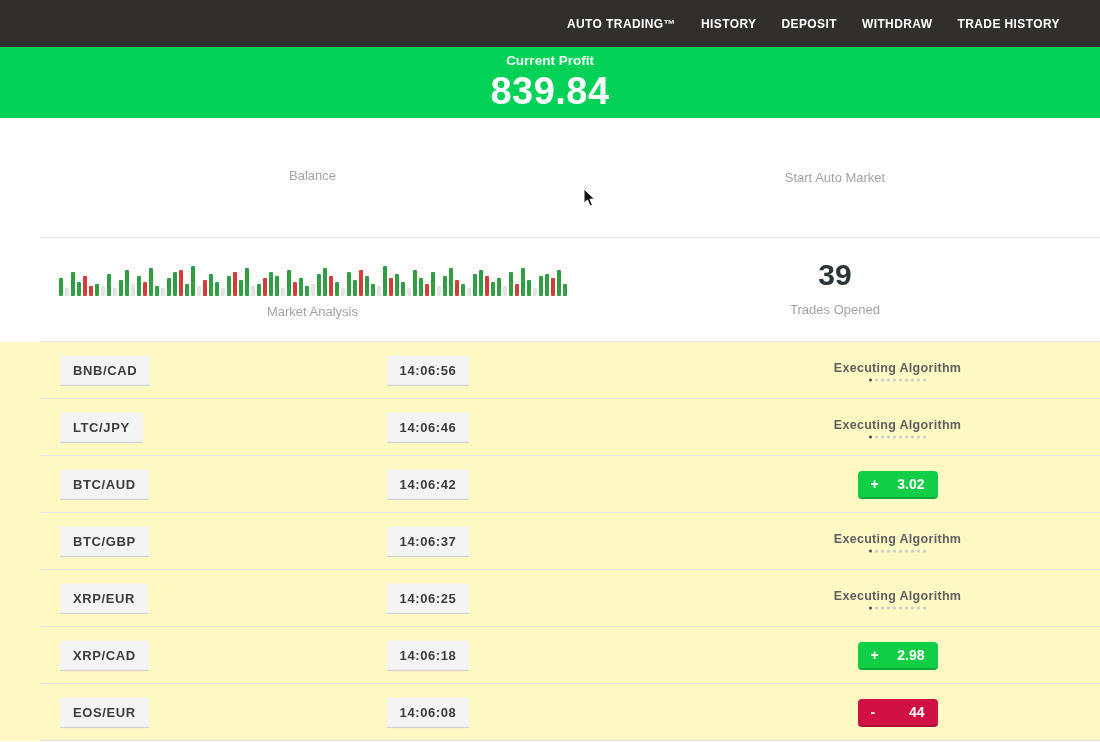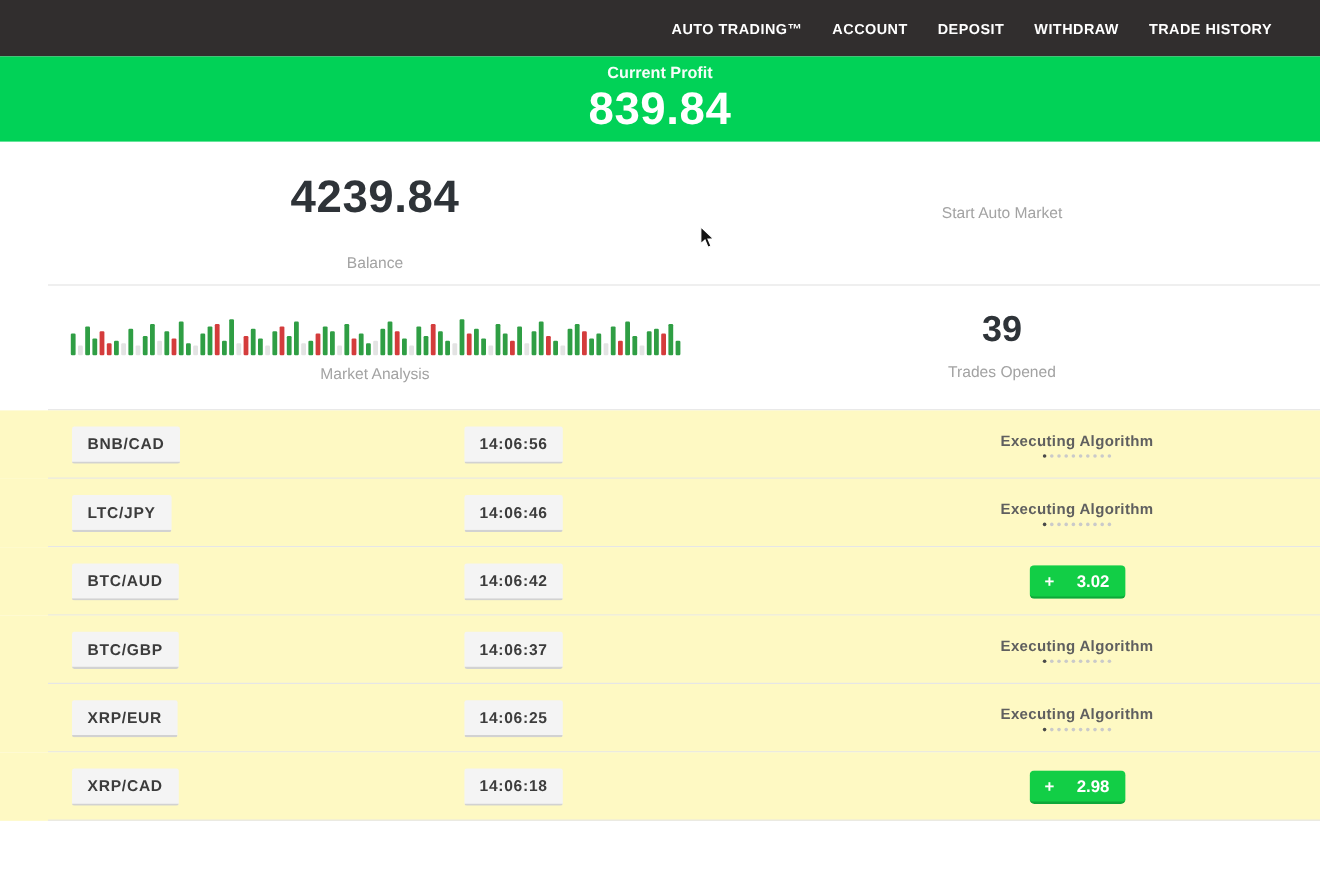--- a/index.html
+++ b/index.html
@@ -94,34 +94,33 @@
   .result-badge.loss   { background:var(--loss-red,#d11044); }
 
   
   .cursor { position:absolute; left:583px; top:188px; pointer-events:none; }
 </style>
 </head>
 <body>
 
 <header class="navbar">
     <div class="nav-item">AUTO TRADING™</div>
-    <div class="nav-item">ACCOUNT</div>
+    <div class="nav-item">HISTORY</div>
     <div class="nav-item">DEPOSIT</div>
     <div class="nav-item">WITHDRAW</div>
     <div class="nav-item">TRADE HISTORY</div>
   </header>
 
 <section class="banner">
   <div class="banner-label">Current Profit</div>
   <div class="banner-value">839.84</div>
 </section>
 
 <section class="stats-row stats-row-1">
   <div class="stats-col-left">
-    <div class="balance-value">4239.84</div>
     <div class="muted-label balance-label">Balance</div>
   </div>
   <div class="stats-col-right">
     <div class="muted-label auto-trading-label">Start Auto Market</div>
   </div>
 </section>
 
 <div class="divider"></div>
 
 <section class="stats-row stats-row-2">
@@ -333,17 +332,29 @@
       <span class="chip">XRP/CAD</span>
     </div>
     <div class="cell-time">
       <span class="chip">14:06:18</span>
     </div>
     <div class="cell-status"><span class="result-badge profit">
           <span>+</span>
           <span>2.98</span>
         </span></div>
   </div>
+    <div class="trade-row">
+    <div class="cell-pair">
+      <span class="chip">EOS/EUR</span>
+    </div>
+    <div class="cell-time">
+      <span class="chip">14:06:08</span>
+    </div>
+    <div class="cell-status"><span class="result-badge loss">
+          <span>-</span>
+          <span>44</span>
+        </span></div>
+  </div>
   </section>
 
 <svg class="cursor" width="14" height="20" viewBox="0 0 14 20">
   <path d="M1,1 L1,15 L4.5,12 L7,18 L9.5,17 L7,11.2 L11.5,11 Z" fill="#111" stroke="#fff" stroke-width="1"></path>
 </svg>
 
 </body></html>

